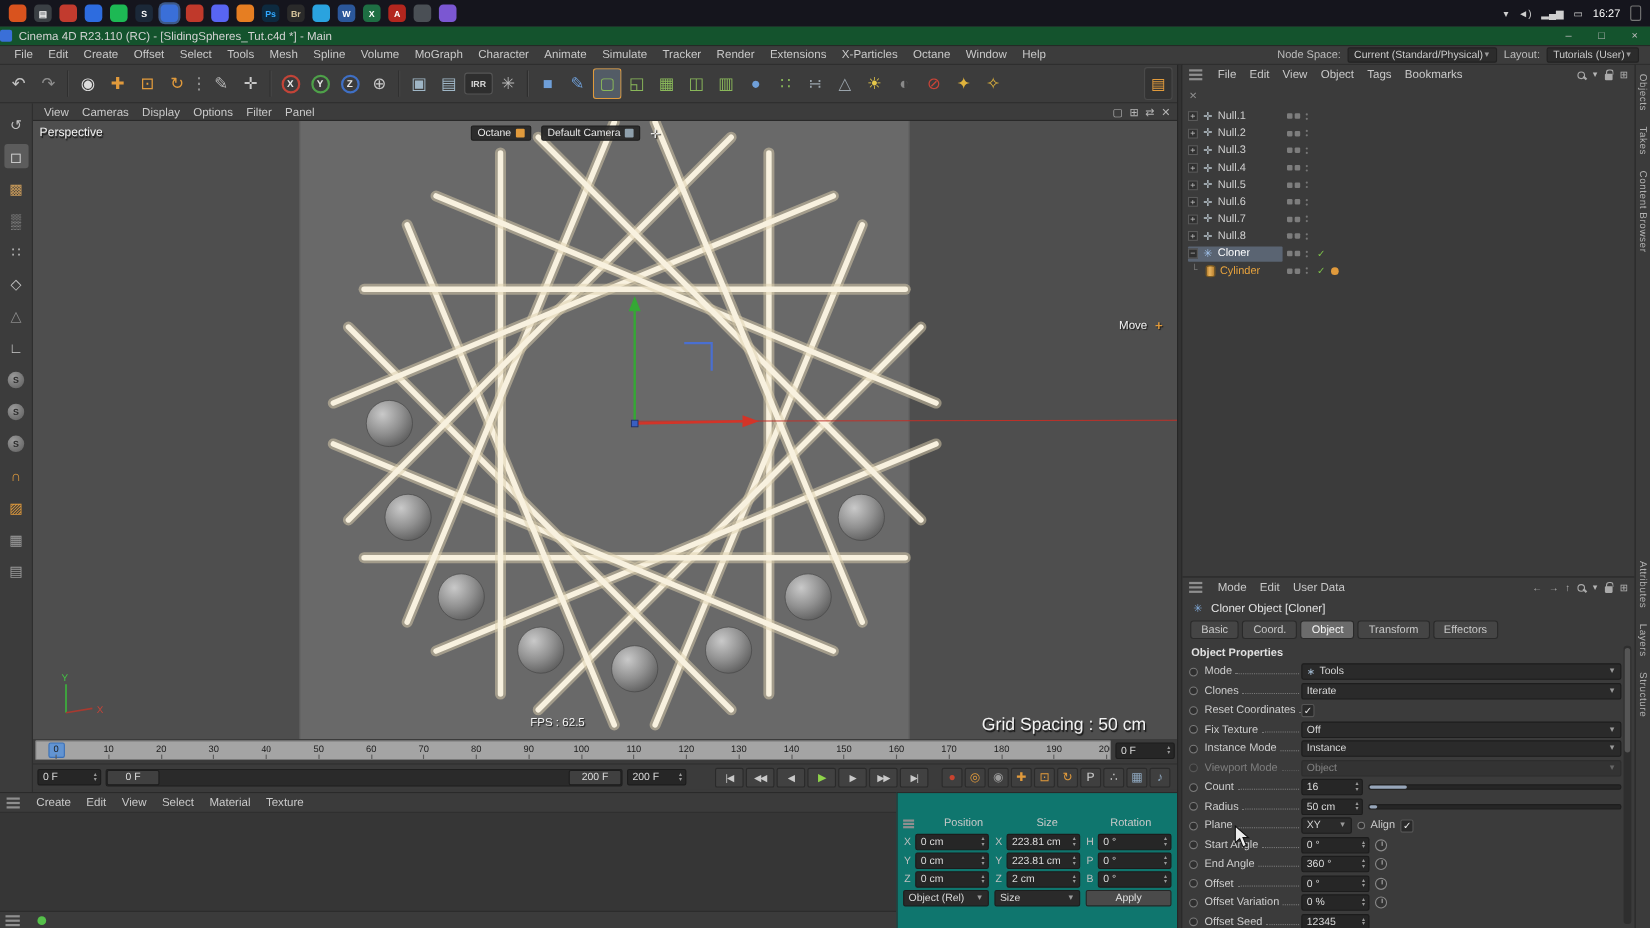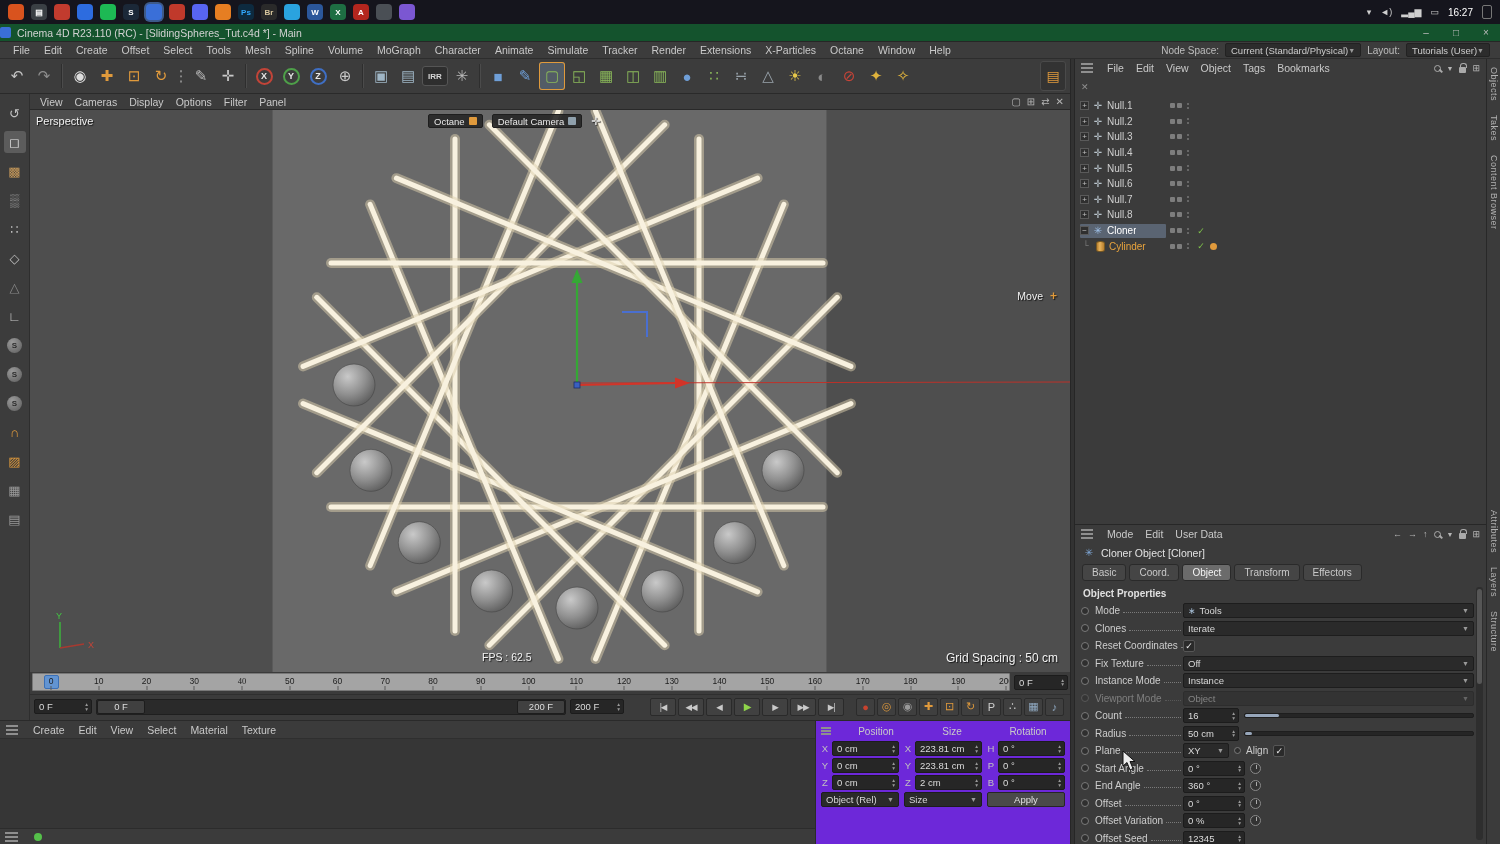--- a/index.html
+++ b/index.html
@@ -54,21 +54,21 @@
   .vplabel{position:absolute;left:6px;top:5px;color:#f2f2f2;font-size:11px}
   .shadowtext{text-shadow:1px 1px 1px rgba(0,0,0,.75)}
   .hud{position:absolute;left:398px;top:4px;display:flex;gap:9px;align-items:center}
   .hudbtn{height:14px;background:rgba(38,38,38,.9);border:1px solid #1e1e1e;border-radius:2px;display:flex;align-items:center;gap:4px;padding:0 5px;color:#e8e8e8;font-size:9.5px}
   .hudsq{width:8px;height:8px;background:#e09a3c;border-radius:1px;flex:none}
   .hudsq.gray{background:#8fa0ac}
   .hudcross{color:#e8e8e8;font-size:11px}
   .movehud{position:absolute;right:13px;top:179px;display:flex;align-items:center;gap:7px;color:#f2f2f2;font-size:10.5px}
   .moveplus{color:#e09a3c;font-weight:bold;font-size:12px}
   .fps{position:absolute;left:452px;top:541px;color:#f2f2f2;font-size:10.5px}
-  .gridlabel{position:absolute;right:12px;top:541px;color:#f2f2f2;font-size:12px}
+  .gridlabel{position:absolute;right:28px;top:541px;color:#f2f2f2;font-size:16px}
   .axis2d{position:absolute;left:18px;top:498px}
 
   
   .ruler{position:absolute;left:30px;top:672px;width:1040px;height:20px;background:#3b3b3b;display:flex;align-items:center;padding:0 2px;gap:4px}
   .rulertrack{position:relative;flex:1;height:18px;background:#a4a4a4;border:1px solid #787878;border-radius:1px;overflow:hidden}
   .rtick{position:absolute;top:2px;transform:translateX(-50%);font-size:8.5px;color:#1c1c1c}
   .rtickline{position:absolute;bottom:0;width:1px;height:4px;background:#5a5a5a;transform:translateX(-50%)}
   .rmarker{position:absolute;left:11px;top:1px;width:15px;height:14px;background:#5b93d8;border:1px solid #2f6ab8;border-radius:2px;opacity:.9}
   .fld{background:#262626;border:1px solid #1c1c1c;border-radius:2px;height:15px;display:flex;align-items:center;padding:0 1px 0 4px;color:#dcdcdc;font-size:9.5px}
   .fld .spin{margin-left:auto;display:flex;flex-direction:column;line-height:4.5px;font-size:5.5px;color:#9a9a9a;padding:0 2px}
@@ -84,21 +84,21 @@
   .rbtn{width:19px;height:18px;display:flex;align-items:center;justify-content:center;font-size:11px;border-radius:2px;background:#3f3f3f;border:1px solid #2b2b2b}
 
   
   .materials{position:absolute;left:0;top:720px;width:815px;height:124px;background:#3b3b3b;border-top:1px solid #2a2a2a;display:flex;flex-direction:column}
   .pmenus{height:18px;display:flex;align-items:center;gap:2px;padding:0 6px;font-size:10.5px;border-bottom:1px solid #2f2f2f}
   .burger{width:12px;height:10px;border-top:2px solid #8f8f8f;border-bottom:2px solid #8f8f8f;background:linear-gradient(#8f8f8f,#8f8f8f) center/100% 2px no-repeat;margin-right:6px;flex:none}
   .matcontent{flex:1;background:#363636}
   .statusbar{height:16px;background:#3b3b3b;border-top:1px solid #2c2c2c;display:flex;align-items:center;padding:0 5px;gap:10px}
   .greendot{width:8px;height:8px;border-radius:50%;background:#55c04a}
 
-  .coords{position:absolute;left:815px;top:720px;width:255px;height:124px;background:#6d28d9;border-top:1px solid #2a2a2a;border-left:1px solid #2a2a2a;padding:2px 5px;display:flex;flex-direction:column;gap:2px}
+  .coords{position:absolute;left:815px;top:720px;width:255px;height:124px;background:#0f766e;border-top:1px solid #2a2a2a;border-left:1px solid #2a2a2a;padding:20px 5px;display:flex;flex-direction:column;gap:2px}
   .cheadrow{display:flex;align-items:center;font-size:10px;color:#c9c9c9;gap:2px;height:16px}
   .cheadrow .burger{width:10px;height:8px}
   .chead{flex:1;text-align:center}
   .cgrid{display:grid;grid-template-columns:1fr 1fr 1fr;gap:2px 5px}
   .ccell{display:flex;align-items:center;gap:3px}
   .axlbl{width:8px;font-size:9.5px;color:#c0c0c0;text-align:center;flex:none}
   .ccell .fld{flex:1}
   .dd{height:15px;background:#2a2a2a;border:1px solid #1d1d1d;border-radius:2px;display:flex;align-items:center;gap:4px;padding:0 4px;font-size:9.5px;color:#d8d8d8;min-width:0}
   .dd .chev{margin-left:auto}
   .cbtn{height:15px;background:#4a4a4a;border:1px solid #262626;border-radius:2px;display:flex;align-items:center;justify-content:center;font-size:9.5px;color:#e0e0e0}

